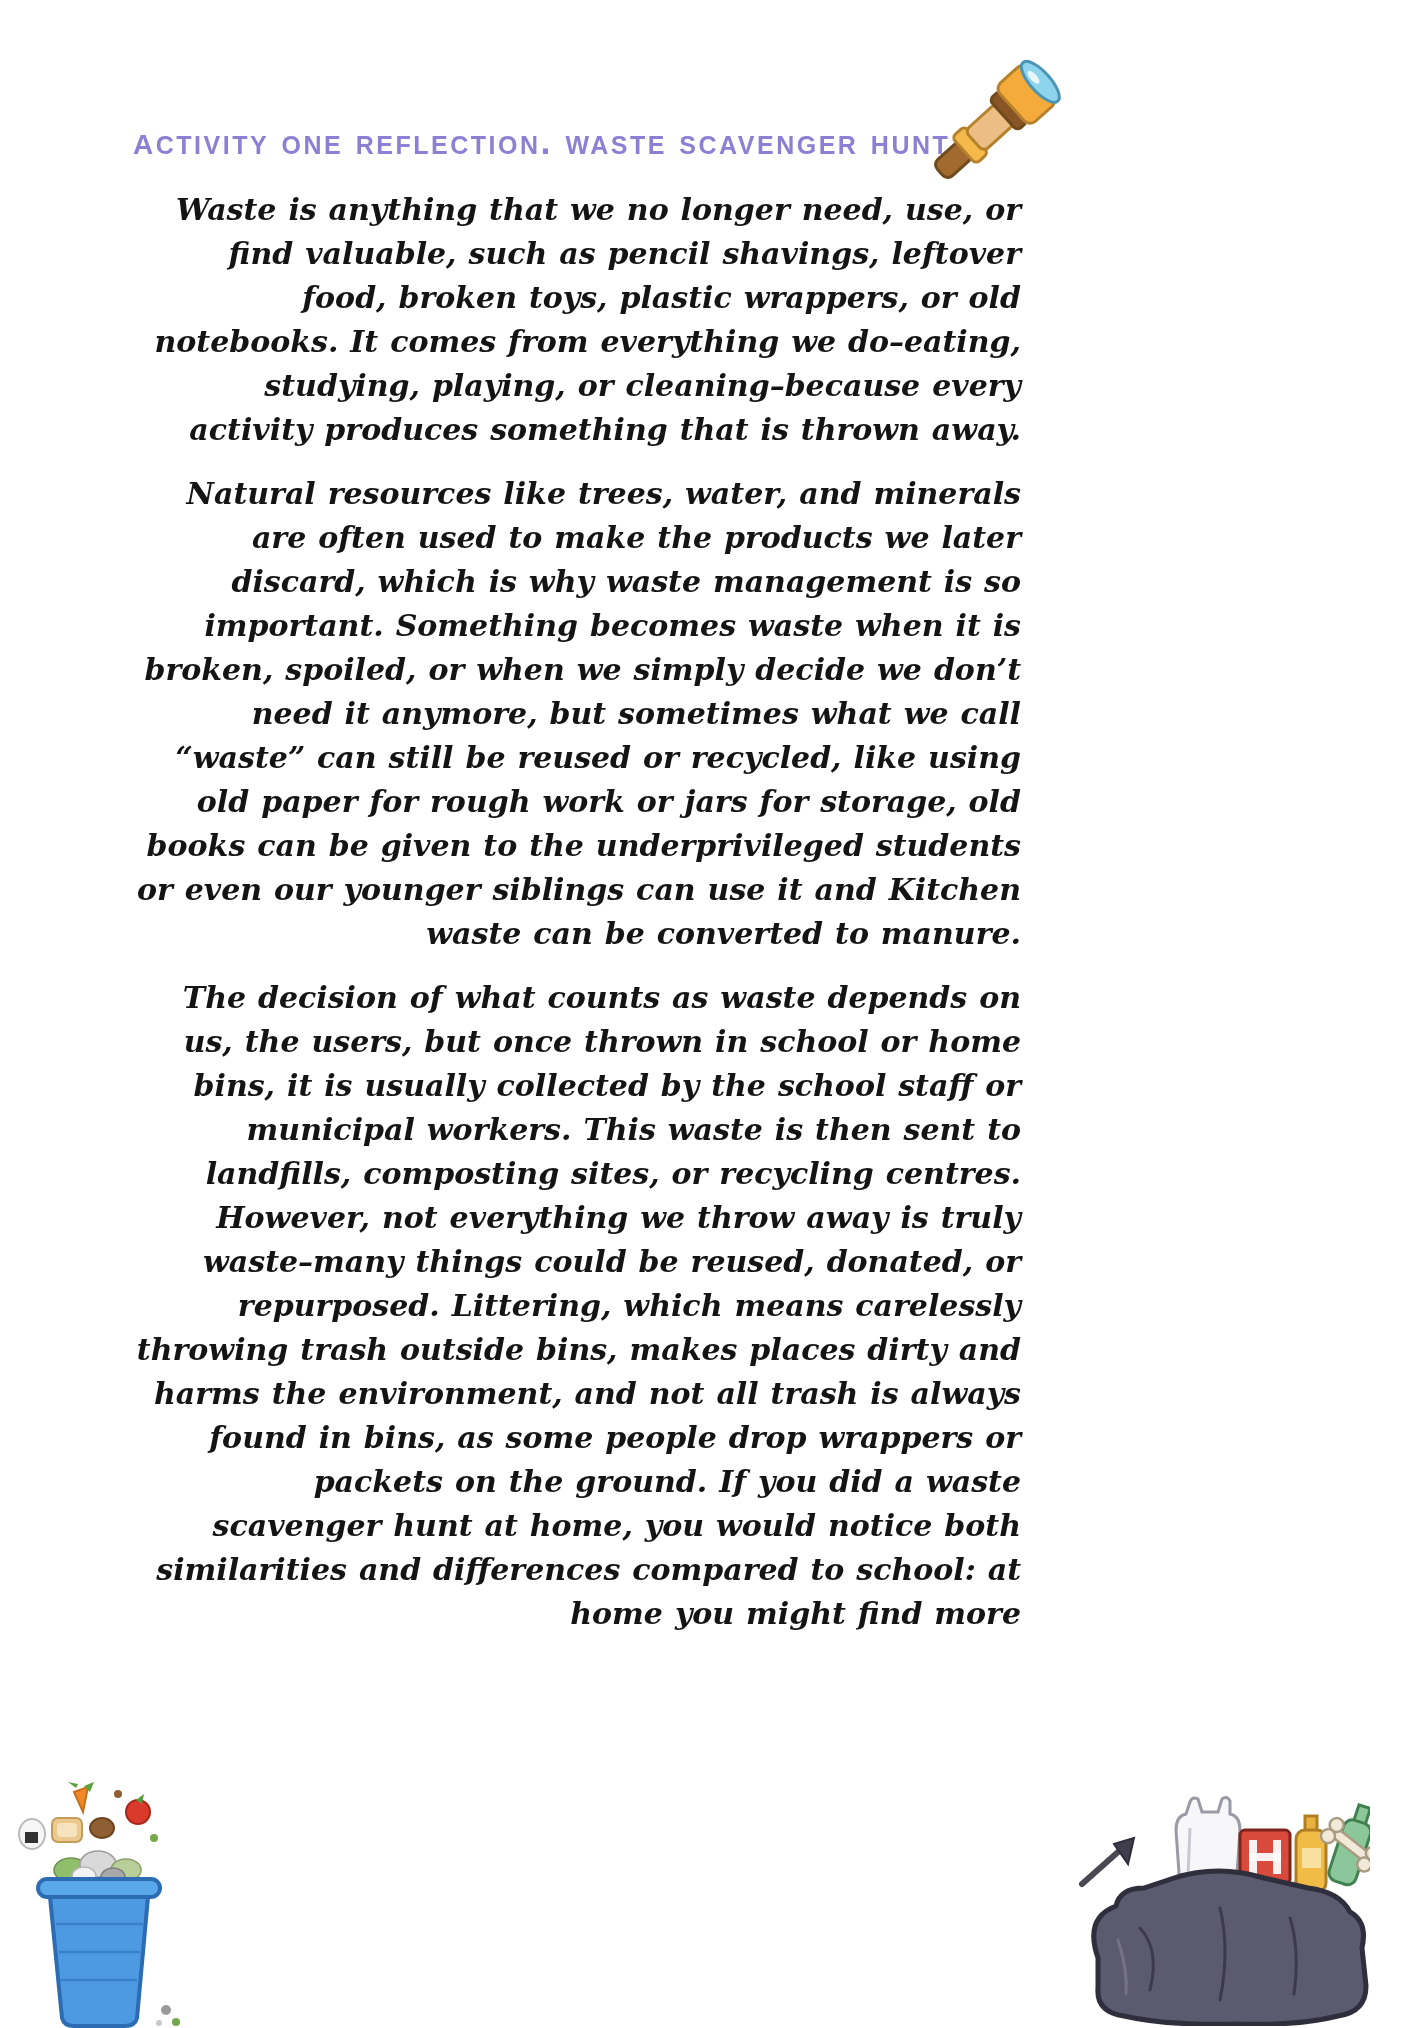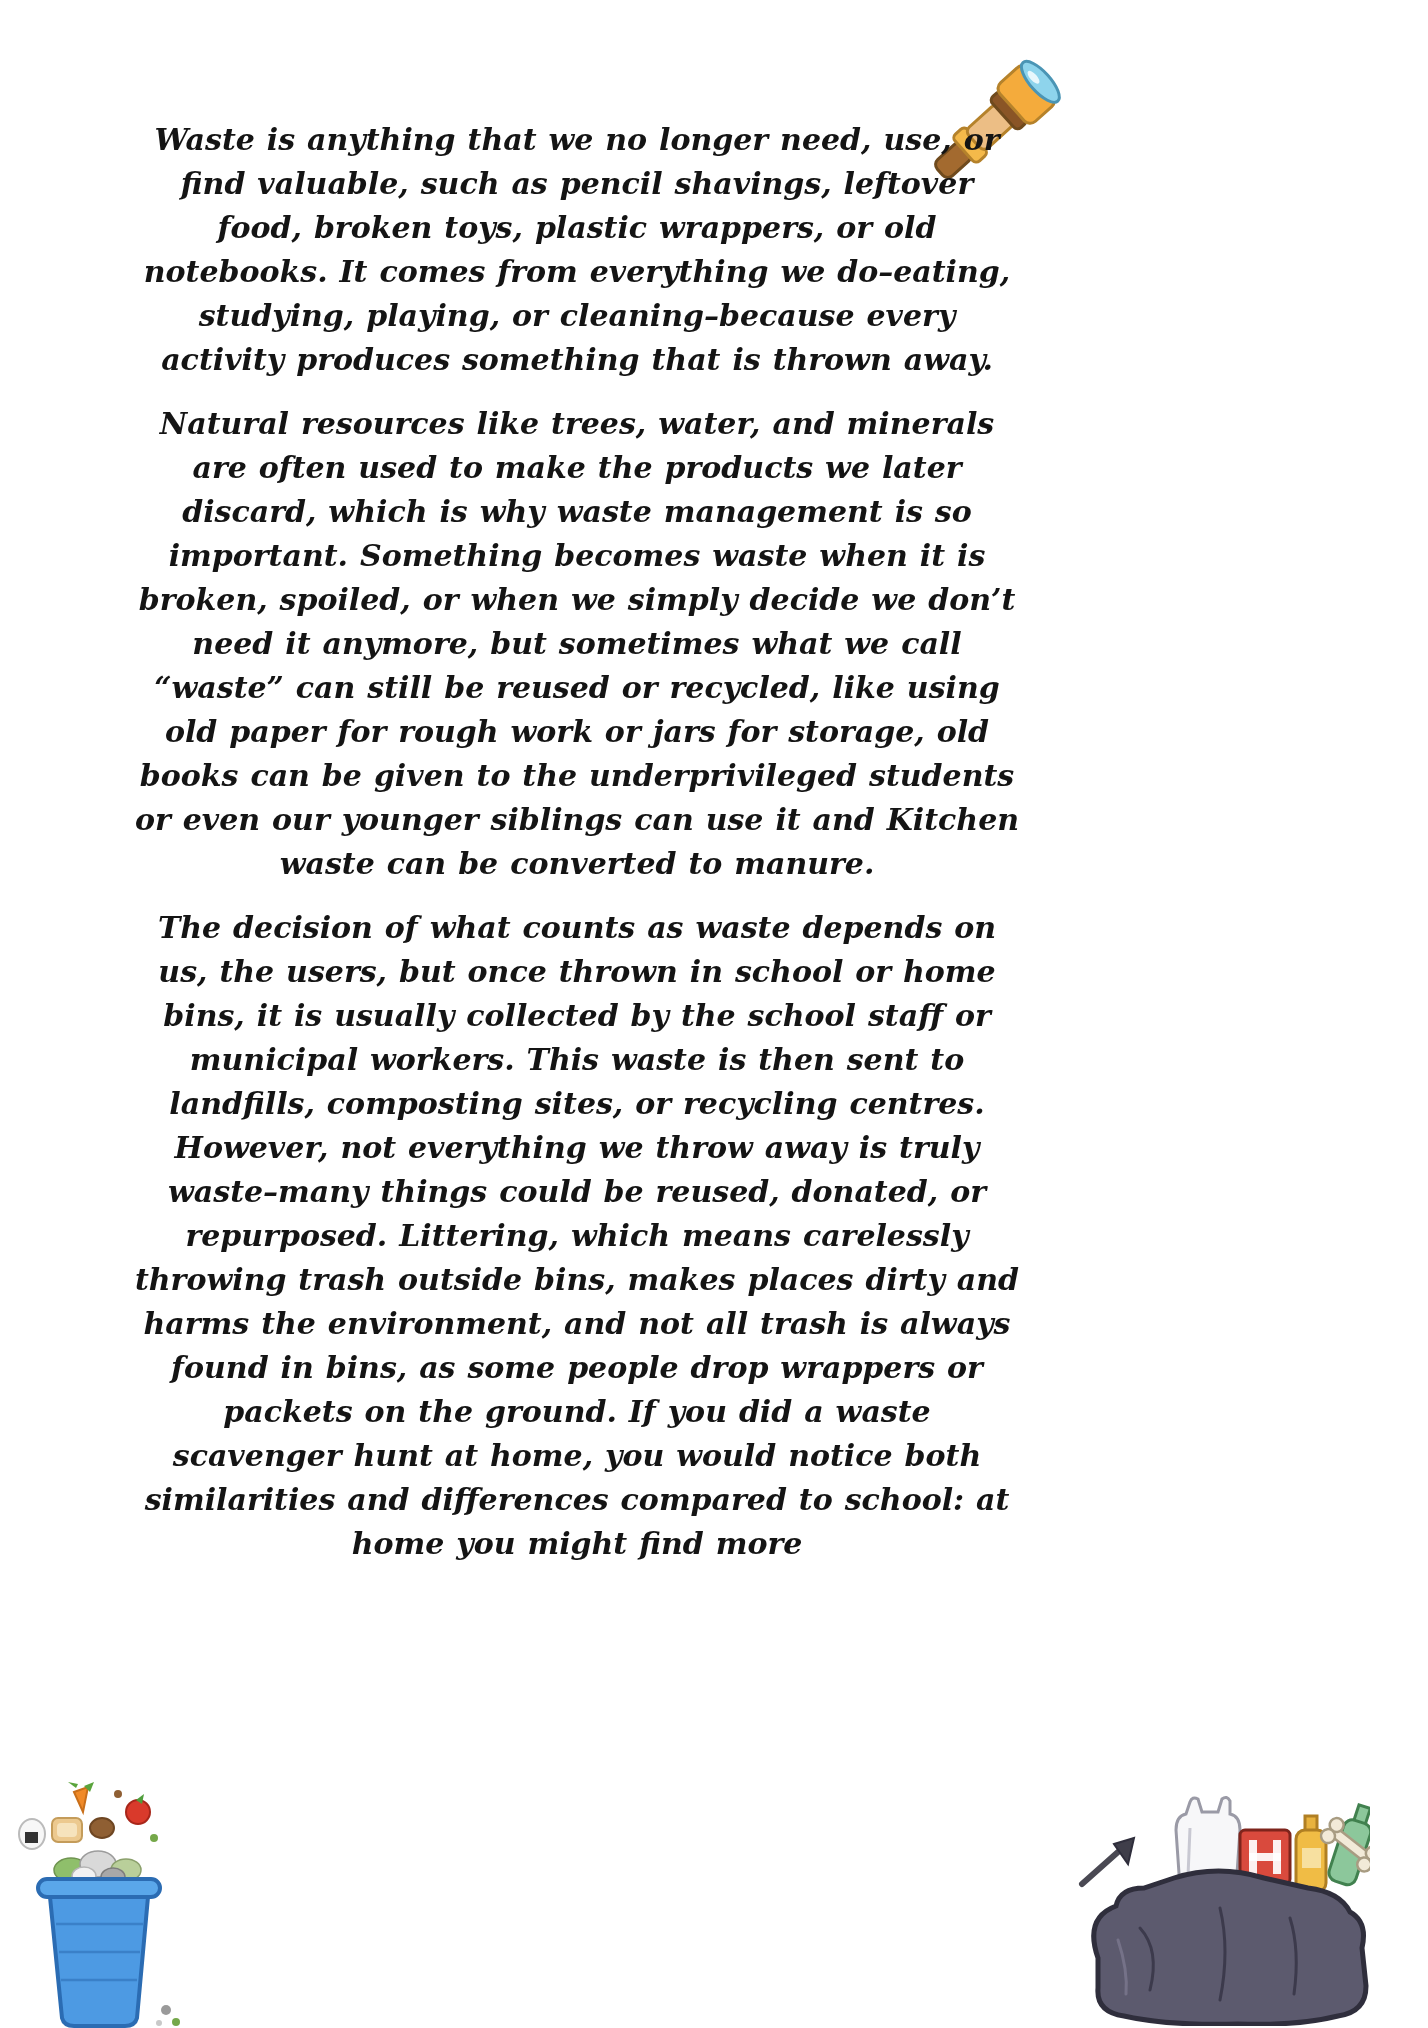--- a/index.html
+++ b/index.html
@@ -32,21 +32,21 @@
   .heading::first-letter{font-size:40px;}
   .para{
     font-family:"DejaVu Serif",serif;
     font-style:italic;
     font-weight:bold;
     font-size:30px;
     line-height:44px;
     color:#141414;
     margin:0 0 20px 0;
     word-spacing:1.5px;
-    text-align:center;
+    text-align:right;
   }
   .deco{position:absolute;}
   .telescope{left:912px;top:34px;width:172px;height:172px;}
   .trashcan{left:16px;top:1782px;width:168px;height:246px;}
   .garbagebag{left:1068px;top:1788px;width:302px;height:238px;}
 </style>
 </head>
 <body>
 
 <div class="page">
@@ -59,20 +59,21 @@
         <rect x="54" y="72" width="42" height="28" rx="6" fill="#ecbe85" stroke="#b5822b" stroke-width="3"></rect>
         <rect x="93" y="65" width="15" height="42" rx="5" fill="#8a5526" stroke="#6f4a1d" stroke-width="3"></rect>
         <rect x="105" y="60" width="38" height="52" rx="8" fill="#f4ab3c" stroke="#b5822b" stroke-width="3"></rect>
         <ellipse cx="143" cy="86" rx="10" ry="26" fill="#8ed4ec" stroke="#4a95b5" stroke-width="3"></ellipse>
         <ellipse cx="141" cy="78" rx="3.5" ry="8" fill="#e8f7fc"></ellipse>
       </g>
     </svg>
   </div>
 
   <div class="content">
+    <h1 class="heading">Activity one Reflection. Waste Scavenger Hunt</h1>
     <p class="para">Waste is anything that we no longer need, use, or find valuable, such as pencil shavings, leftover food, broken toys, plastic wrappers, or old notebooks. It comes from everything we do–eating, studying, playing, or cleaning–because every activity produces something that is thrown away.</p>
     <p class="para">Natural resources like trees, water, and minerals are often used to make the products we later discard, which is why waste management is so important. Something becomes waste when it is broken, spoiled, or when we simply decide we don’t need it anymore, but sometimes what we call “waste” can still be reused or recycled, like using old paper for rough work or jars for storage, old books can be given to the underprivileged students or even our younger siblings can use it and Kitchen waste can be converted to manure.</p>
     <p class="para">The decision of what counts as waste depends on us, the users, but once thrown in school or home bins, it is usually collected by the school staff or municipal workers. This waste is then sent to landfills, composting sites, or recycling centres. However, not everything we throw away is truly waste–many things could be reused, donated, or repurposed. Littering, which means carelessly throwing trash outside bins, makes places dirty and harms the environment, and not all trash is always found in bins, as some people drop wrappers or packets on the ground. If you did a waste scavenger hunt at home, you would notice both similarities and differences compared to school: at home you might find more</p>
   </div>
 
   <div class="deco trashcan">
     <svg viewBox="0 0 168 246" width="168" height="246" aria-hidden="true">
 
       <ellipse cx="16" cy="52" rx="13" ry="15" fill="#f7f7f7" stroke="#bbbbbb" stroke-width="2"></ellipse>
       <rect x="9" y="50" width="13" height="11" fill="#333333"></rect>

